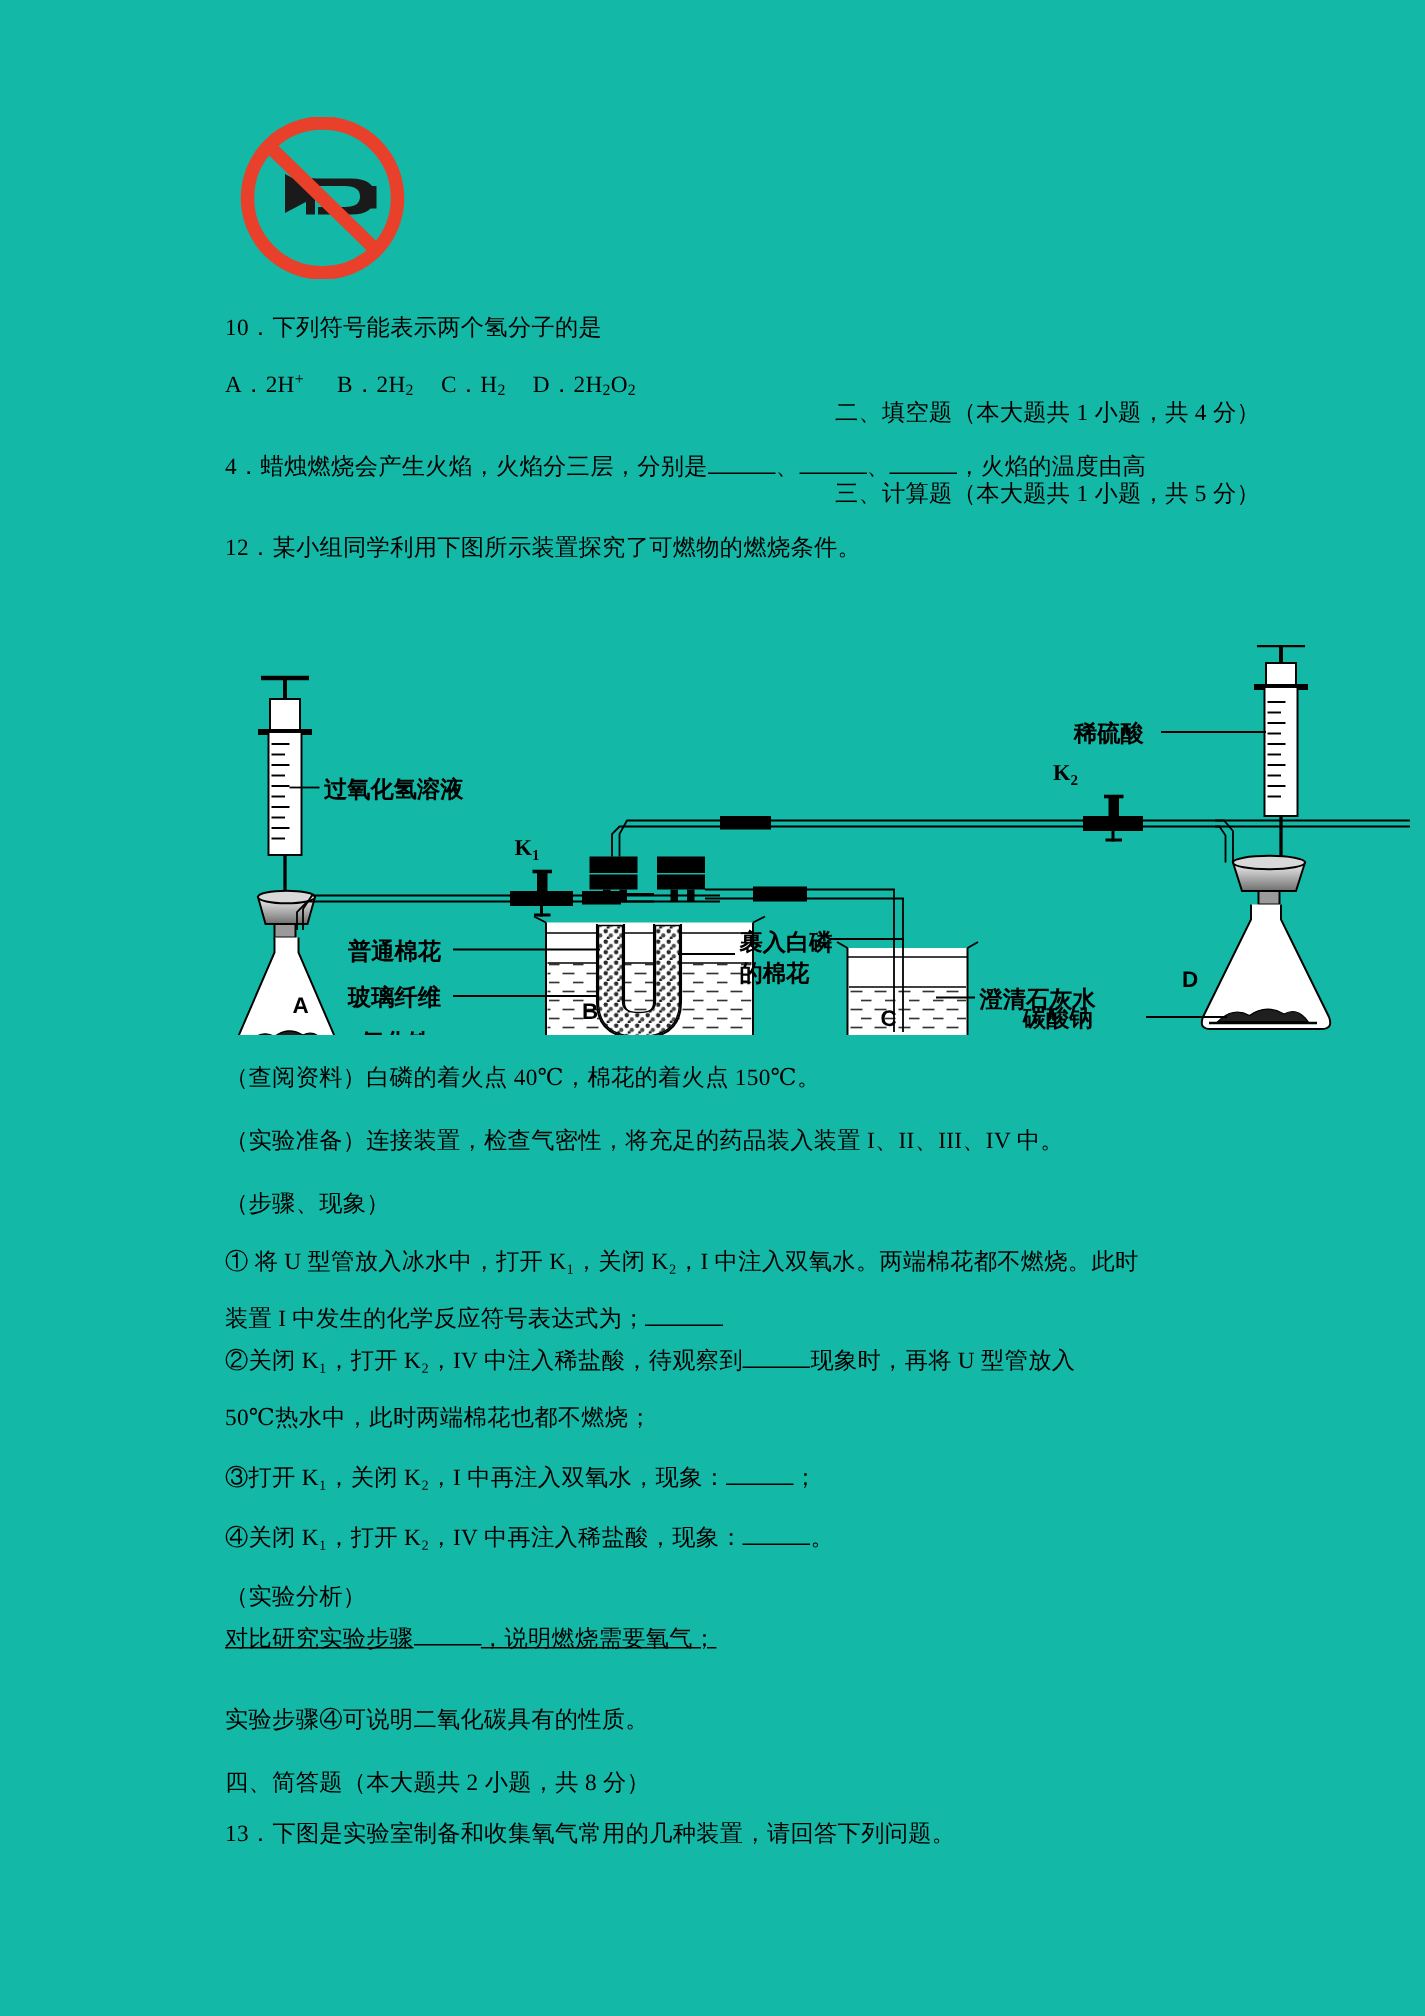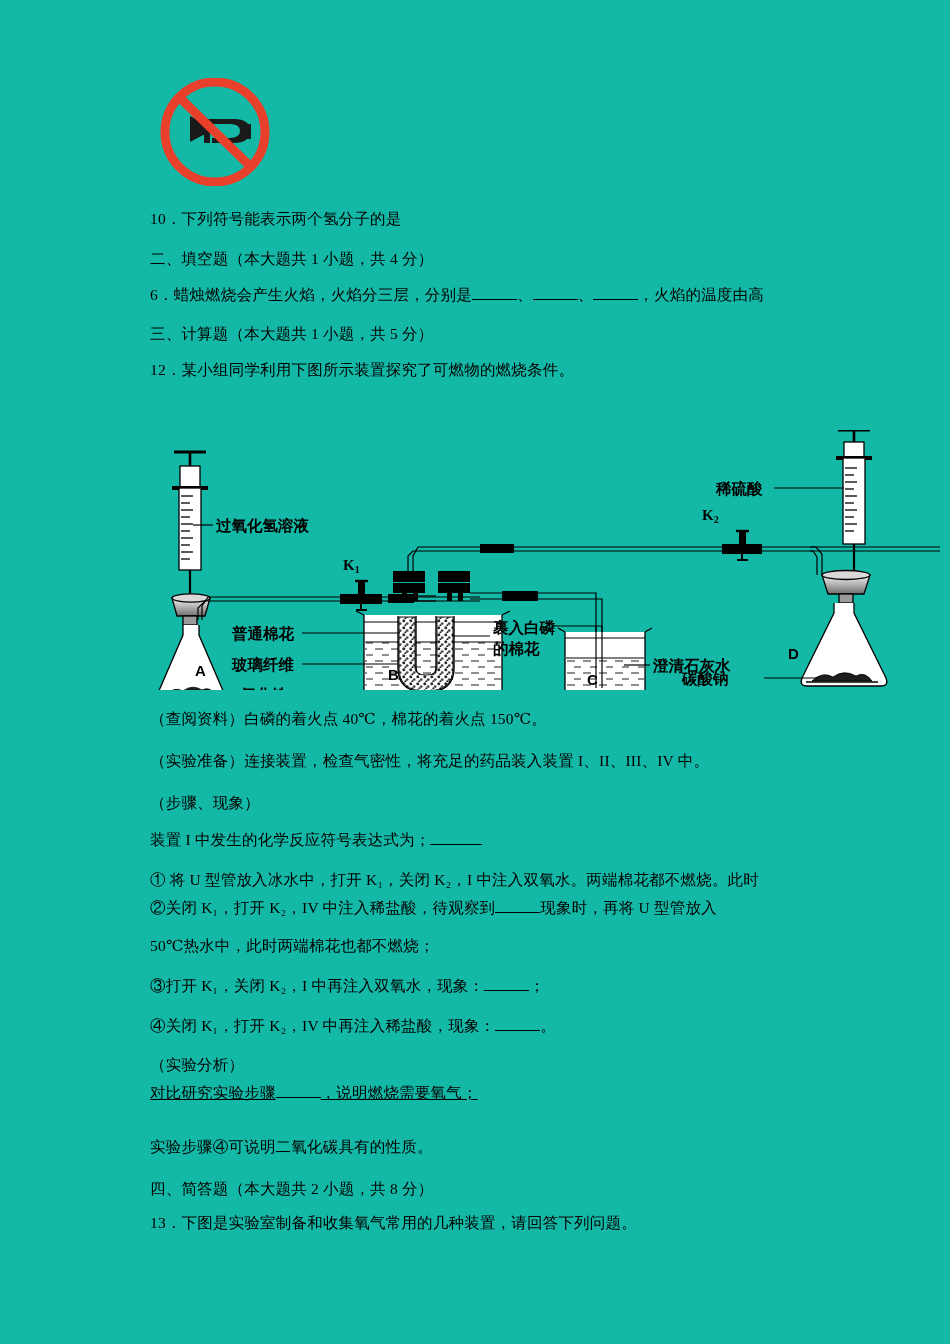--- a/index.html
+++ b/index.html
@@ -92,29 +92,38 @@
         <rect x="44" y="41" width="6" height="24"></rect>
         <rect x="86" y="46" width="5" height="15"></rect>
       </g>
       <line x1="20" y1="20" x2="90" y2="88" stroke="#e8402a" stroke-width="9"></line>
     </svg>
   </div>
 
   <div class="content">
     <div class="p-block q-line" style="top:0;position:relative;margin-top:210px;">10．下列符号能表示两个氢分子的是</div>
 
-
-    <div class="q-line" style="margin-top:22px;">二、填空题（本大题共 1 小题，共 4 分）</div>
+    <div class="q-line" style="margin-top:20px;">
+      <span>A．</span><span>2H<sup>+</sup></span>
+      <span style="display:inline-block;width:14px"></span>
+      <span>B．</span><span>2H<sub>2</sub></span>
+      <span style="display:inline-block;width:10px"></span>
+      <span>C．</span><span>H<sub>2</sub></span>
+      <span style="display:inline-block;width:10px"></span>
+      <span>D．</span><span>2H<sub>2</sub>O<sub>2</sub></span>
+    </div>
+
+    <div class="q-line" style="text-align:right;">二、填空题（本大题共 1 小题，共 4 分）</div>
 
     <div class="q-line" style="margin-top:18px;">
-      <span>6．蜡烛燃烧会产生火焰，火焰分三层，分别是</span><span class="blank w45"></span><span>、</span><span class="blank w45"></span><span>、</span><span class="blank w45"></span><span>，火焰的温度由高</span>
-    </div>
-
-
-    <div class="q-line" style="margin-top:22px;">三、计算题（本大题共 1 小题，共 5 分）</div>
+      <span>4．蜡烛燃烧会产生火焰，火焰分三层，分别是</span><span class="blank w45"></span><span>、</span><span class="blank w45"></span><span>、</span><span class="blank w45"></span><span>，火焰的温度由高</span>
+    </div>
+
+
+    <div class="q-line" style="text-align:right;">三、计算题（本大题共 1 小题，共 5 分）</div>
 
     <div class="q-line" style="margin-top:18px;">12．某小组同学利用下图所示装置探究了可燃物的燃烧条件。</div>
   </div>
 
   <div class="diagram">
     <svg viewBox="0 0 790 260" xmlns="http://www.w3.org/2000/svg">
       <defs>
         <pattern id="granules" width="7" height="7" patternUnits="userSpaceOnUse">
           <rect width="7" height="7" fill="#ffffff"></rect>
           <circle cx="1.8" cy="1.8" r="1.5" fill="#2a2a2a"></circle>
@@ -310,26 +319,26 @@
     <div style="position:absolute;left:638px;top:215px;" class="dlabel">D</div>
   </div>
 
   <div class="content" style="top:710px;">
     <div class="q-line">（查阅资料）白磷的着火点 40℃，棉花的着火点 150℃。</div>
 
     <div class="q-line" style="margin-top:24px;">（实验准备）连接装置，检查气密性，将充足的药品装入装置 I、II、III、IV 中。</div>
 
     <div class="q-line" style="margin-top:24px;">（步骤、现象）</div>
 
+    <div class="q-line" style="margin-top:22px;">① 将 U 型管放入冰水中，打开 K₁，关闭 K₂，I 中注入双氧水。两端棉花都不燃烧。此时</div>
+
     <div class="q-line" style="margin-top:20px;">
       <span>装置 I 中发生的化学反应符号表达式为；</span><span class="blank w52"></span>
     </div>
 
-    <div class="q-line" style="margin-top:22px;">① 将 U 型管放入冰水中，打开 K₁，关闭 K₂，I 中注入双氧水。两端棉花都不燃烧。此时</div>
-
     <div class="q-line" style="margin-top:10px;">
       <span>②关闭 K₁，打开 K₂，IV 中注入稀盐酸，待观察到</span><span class="blank w45"></span><span>现象时，再将 U 型管放入</span>
     </div>
 
     <div class="q-line" style="margin-top:20px;">50℃热水中，此时两端棉花也都不燃烧；</div>
 
     <div class="q-line" style="margin-top:22px;font-family:Liberation Serif, serif;">
       <span>③打开 K₁，关闭 K₂，I 中再注入双氧水，现象：</span><span class="blank w45"></span><span>；</span>
     </div>
 

